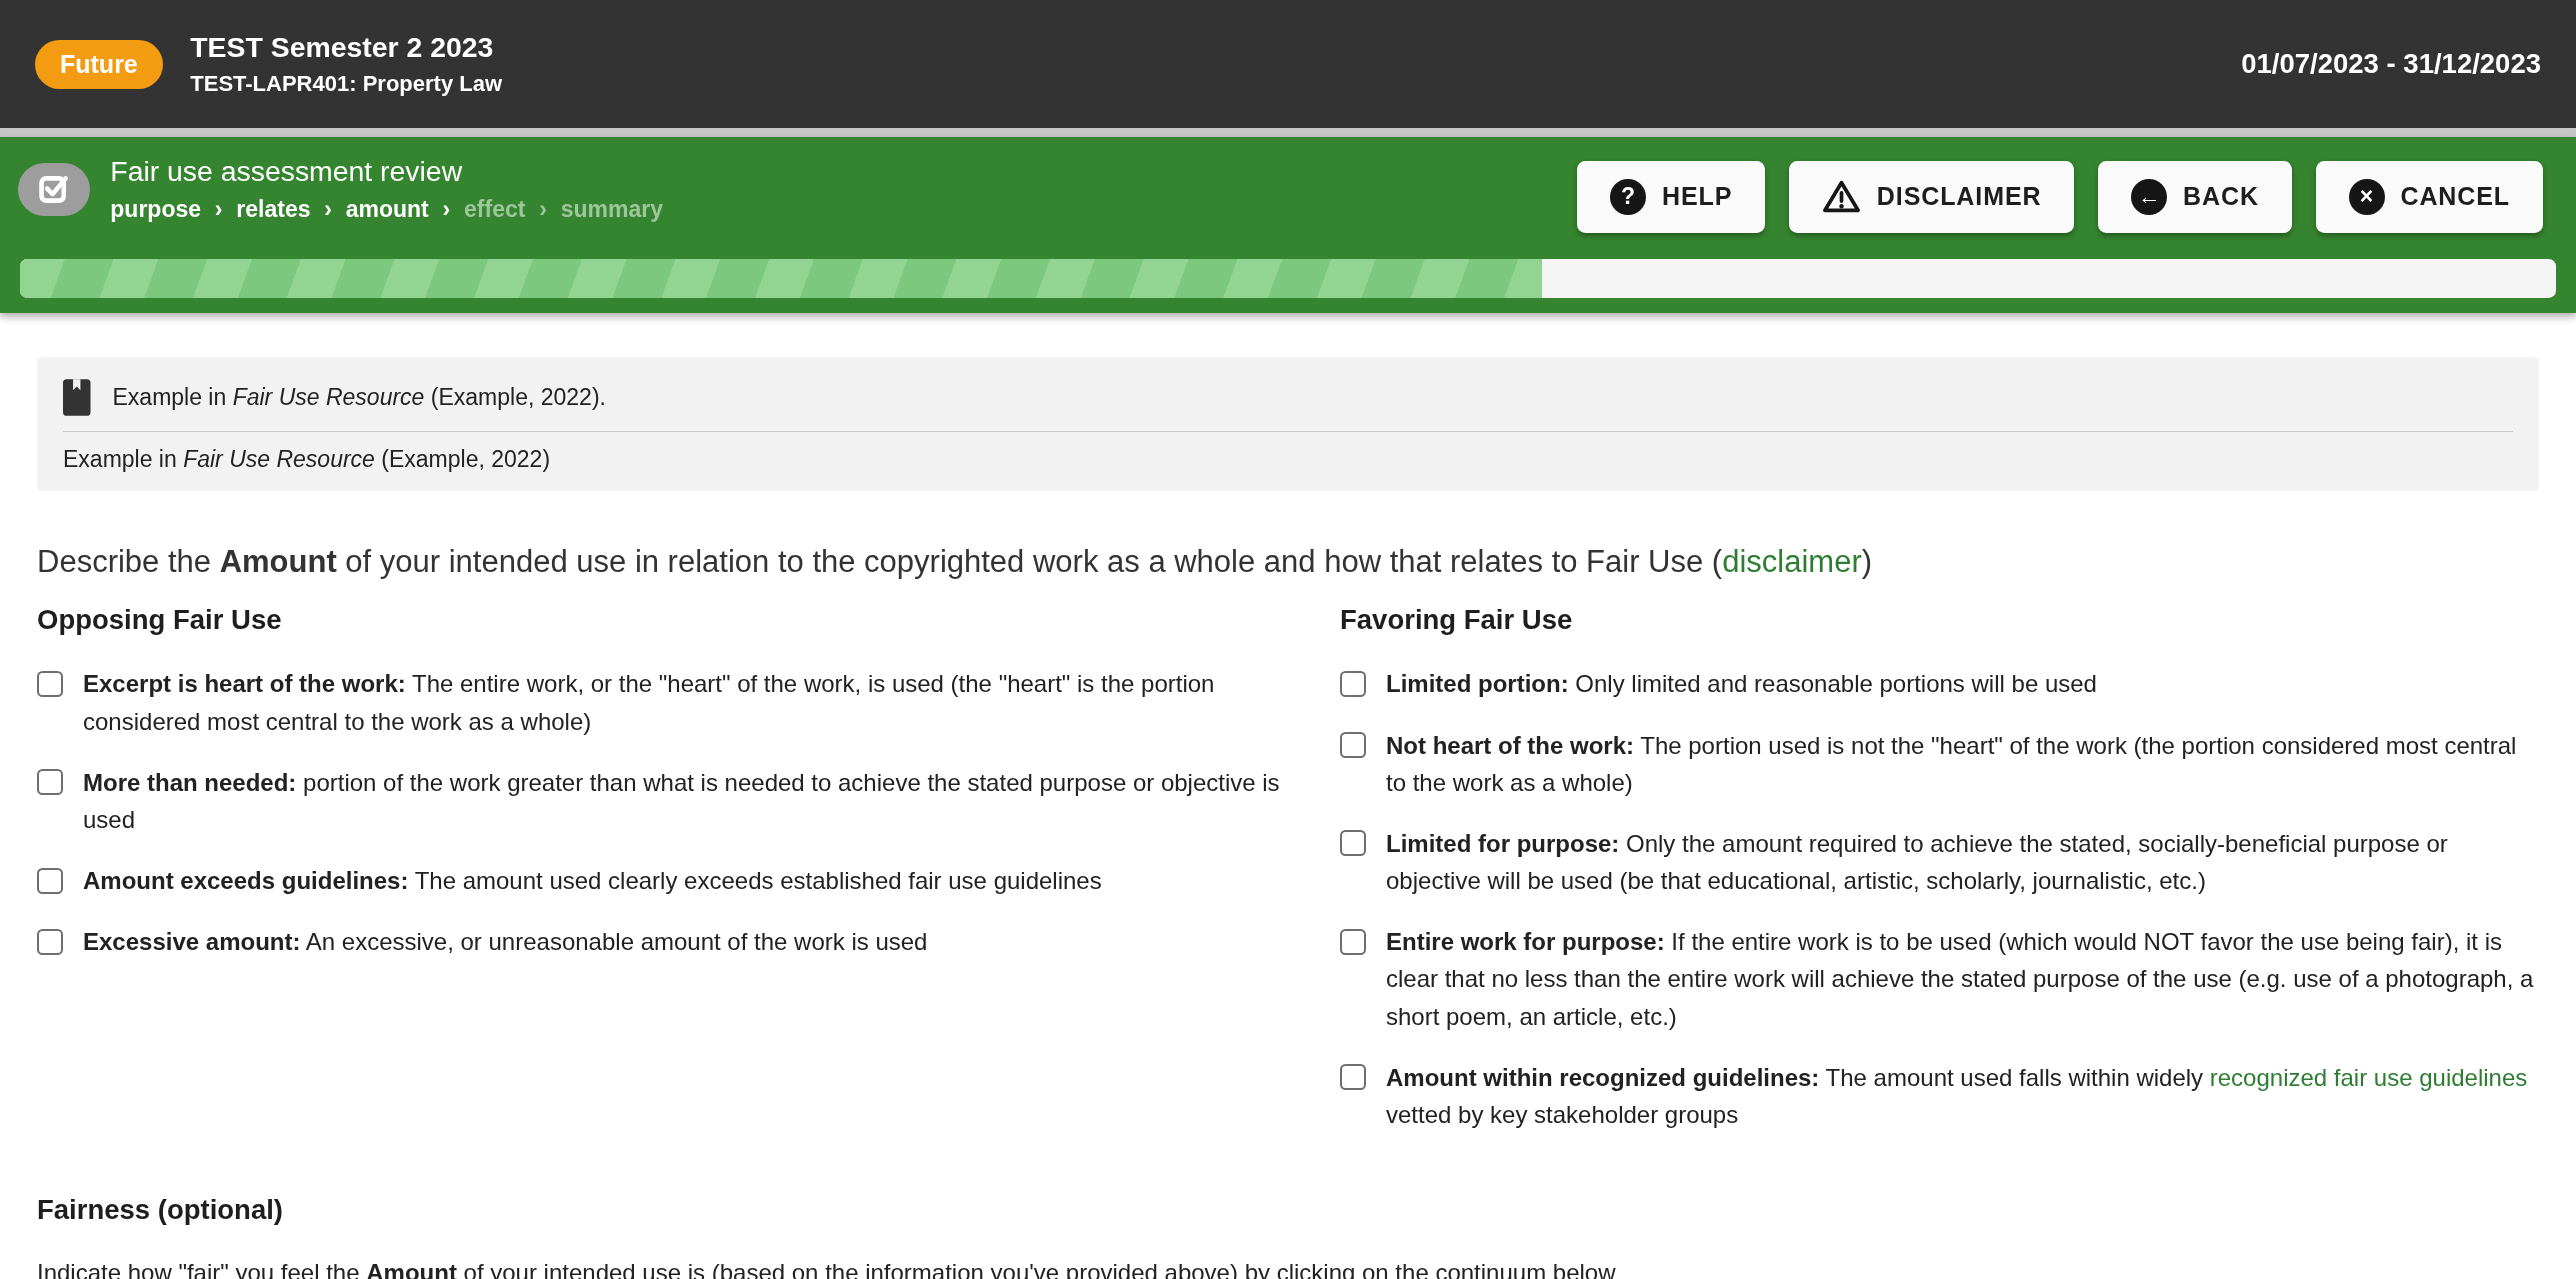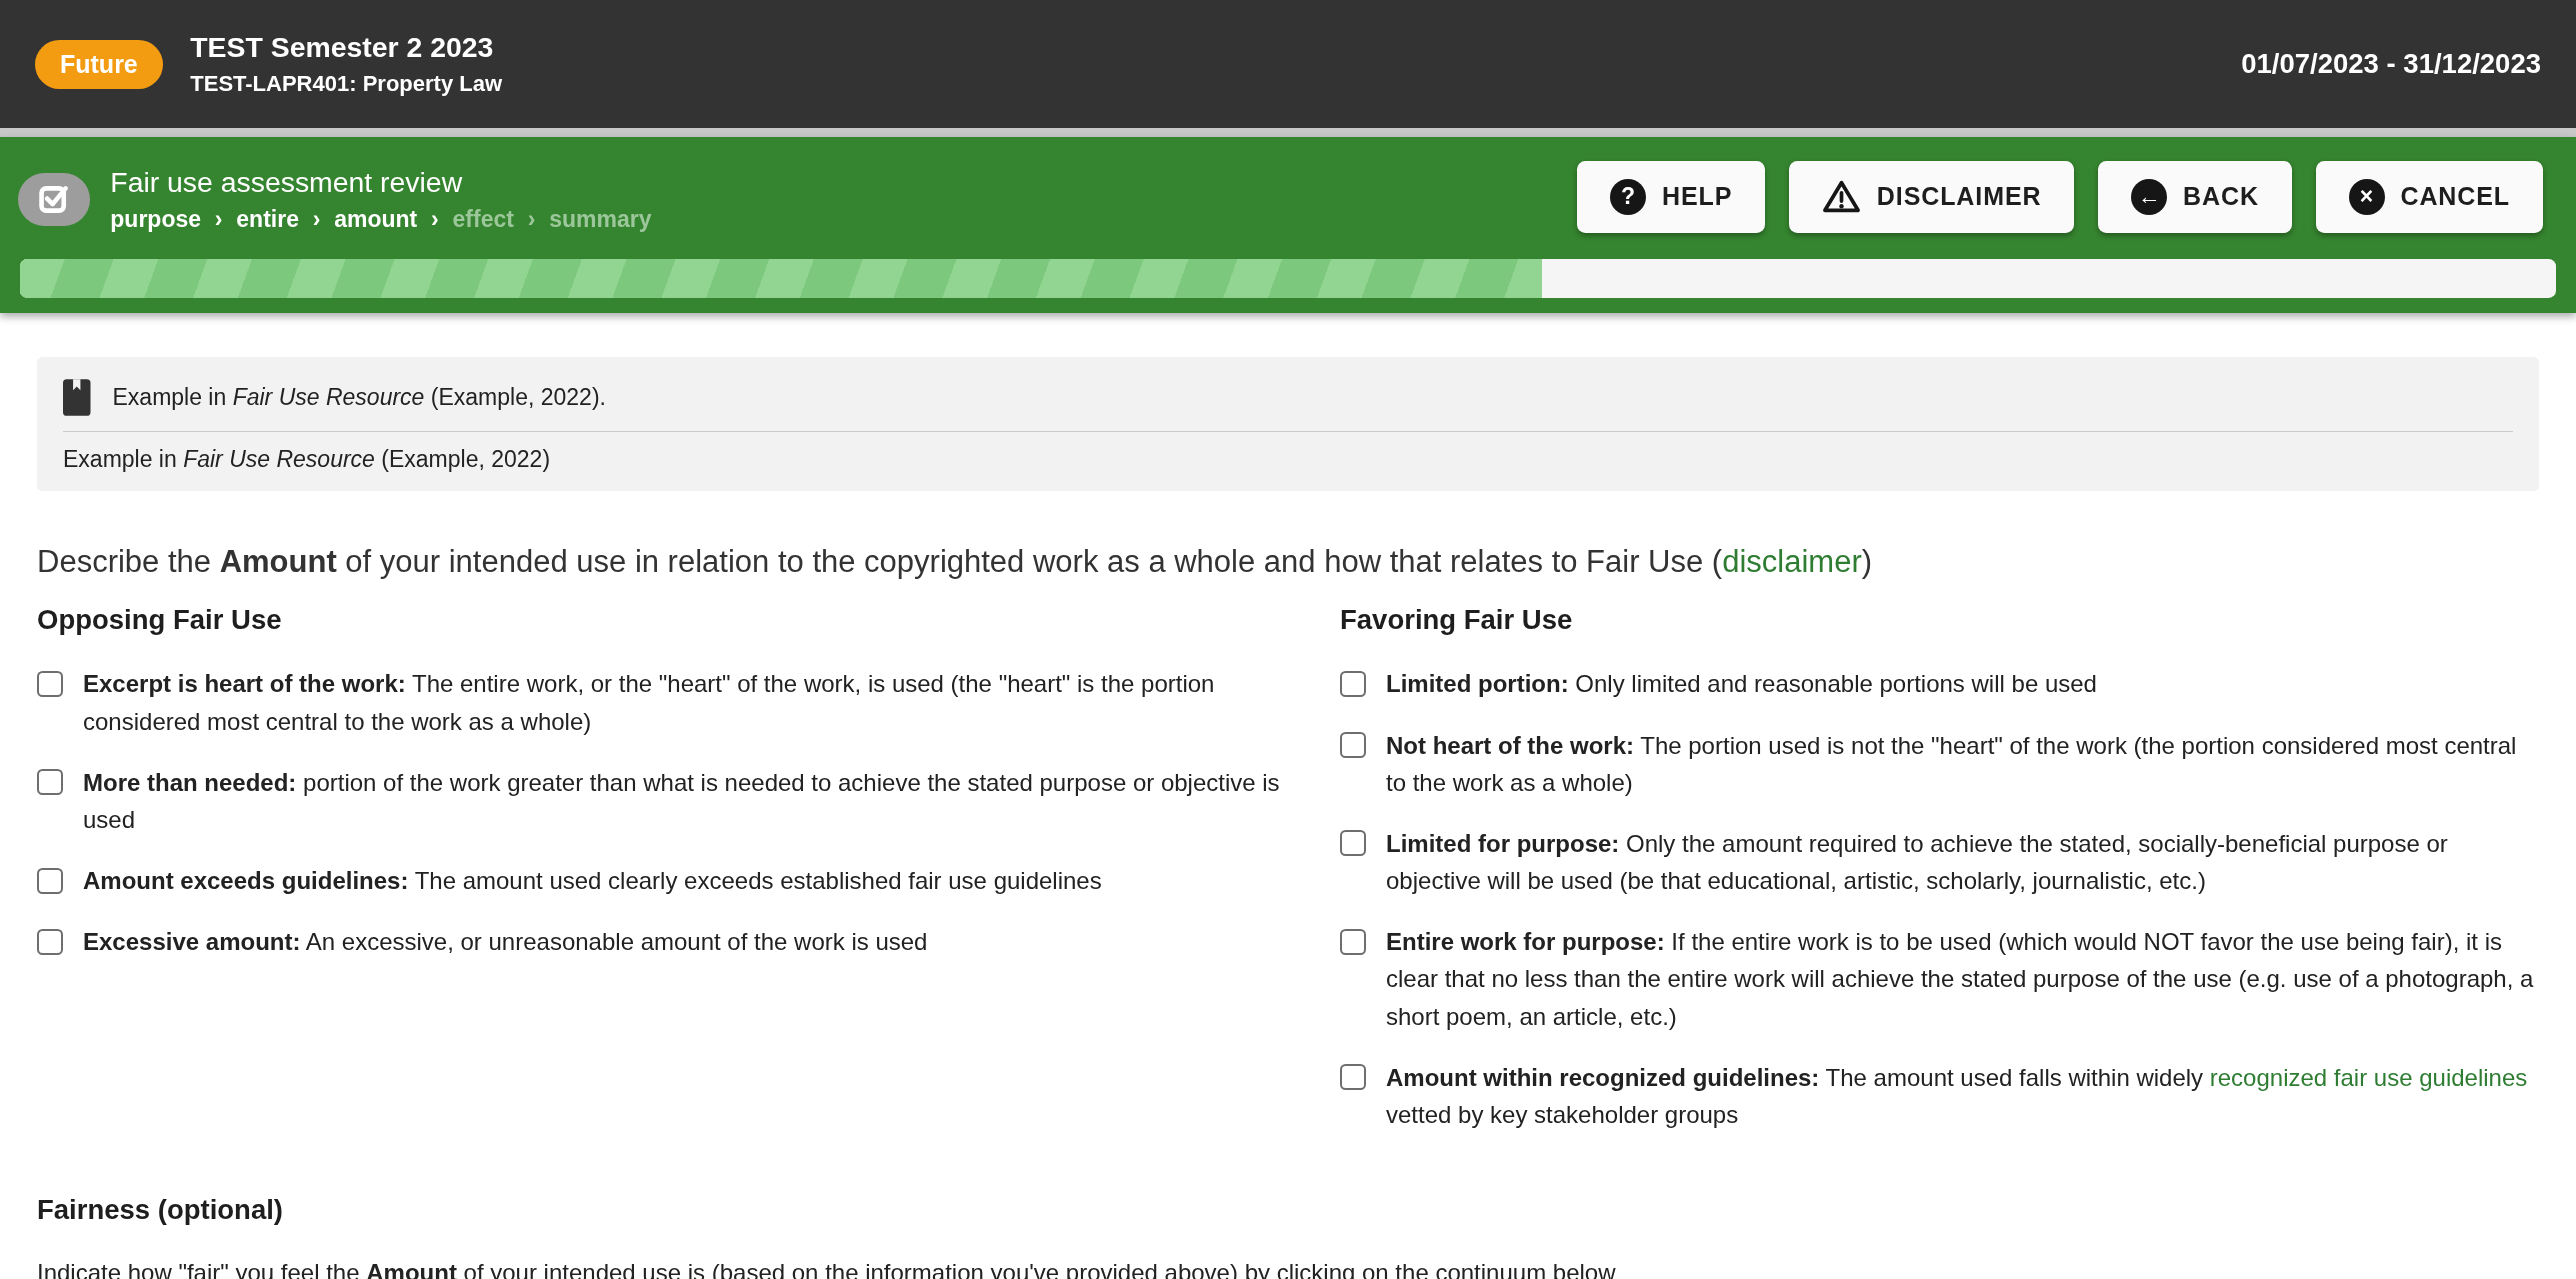--- a/index.html
+++ b/index.html
@@ -10,21 +10,21 @@
   .topbar { height:128px; background:#333333; color:#fff; display:flex; align-items:center; padding:0 35px; gap:27.5px; flex:0 0 auto; }
   .badge { background:#F39C12; border-radius:916px; padding:10px 25px; font-size:25px; font-weight:bold; color:#fff; }
   .topbar-titles { display:flex; flex-direction:column; gap:6.4px; }
   .tb-title { font-size:28.4px; font-weight:bold; }
   .tb-sub { font-size:22px; font-weight:bold; }
   .tb-date { margin-left:auto; font-size:27.5px; font-weight:bold; }
   .bar-divider { height:9.2px; background:#C8C8C8; }
 
   
   .green { background:#35842F; padding:18.3px 18.3px 14.7px; box-shadow:0 3.7px 8.3px rgba(0,0,0,0.35); position:relative; z-index:2; flex:0 0 auto; }
-  .green-row { display:flex; align-items:flex-end; }
+  .green-row { display:flex; align-items:flex-start; }
   .g-left { display:flex; gap:20px; align-items:center; }
   .check-pill { width:72px; height:53px; background:#9D9D9D; border-radius:27.5px; display:flex; align-items:center; justify-content:center; flex:0 0 auto; }
   .g-titles { display:flex; flex-direction:column; gap:7.3px; }
   .g-title { color:#fff; font-size:28.4px; }
   .crumbs { display:flex; gap:13.8px; font-size:23px; font-weight:bold; color:#fff; align-items:center; }
   .crumb.inactive, .sep.inactive { color:#9CC79A; }
   .btns { margin-left:auto; display:flex; gap:24px; padding-right:14.7px; margin-top:5.5px; }
   .btn { display:flex; align-items:center; gap:15.6px; background:#FAFAFA; border:none; border-radius:8.3px; height:72px; padding:0 33px; font-family:"Liberation Sans",sans-serif; font-weight:bold; font-size:25px; color:#1E1E1E; letter-spacing:0.9px; box-shadow:0 2.8px 5.5px rgba(0,0,0,0.3); cursor:pointer; }
   .btn.next { background:#E2EEDE; }
   .icon-circle { width:36px; height:36px; border-radius:50%; background:#161616; color:#fff; display:flex; align-items:center; justify-content:center; font-size:23px; font-weight:bold; flex:0 0 auto; }
@@ -74,21 +74,21 @@
           <svg width="37" height="37" viewBox="0 0 40 40">
             <rect x="6" y="8" width="24" height="24" rx="5" fill="none" stroke="#fff" stroke-width="5"></rect>
             <path d="M12 19 L18 25 L32 8" fill="none" stroke="#fff" stroke-width="5" stroke-linecap="round" stroke-linejoin="round"></path>
           </svg>
         </span>
         <div class="g-titles">
           <span class="g-title">Fair use assessment review</span>
           <div class="crumbs">
             <span class="crumb">purpose</span>
             <span class="sep">›</span>
-            <span class="crumb">entire</span>
+            <span class="crumb">relates</span>
             <span class="sep">›</span>
             <span class="crumb">amount</span>
             <span class="sep">›</span>
             <span class="crumb inactive">effect</span>
             <span class="sep inactive">›</span>
             <span class="crumb inactive">summary</span>
           </div>
         </div>
       </div>
       <div class="btns">

